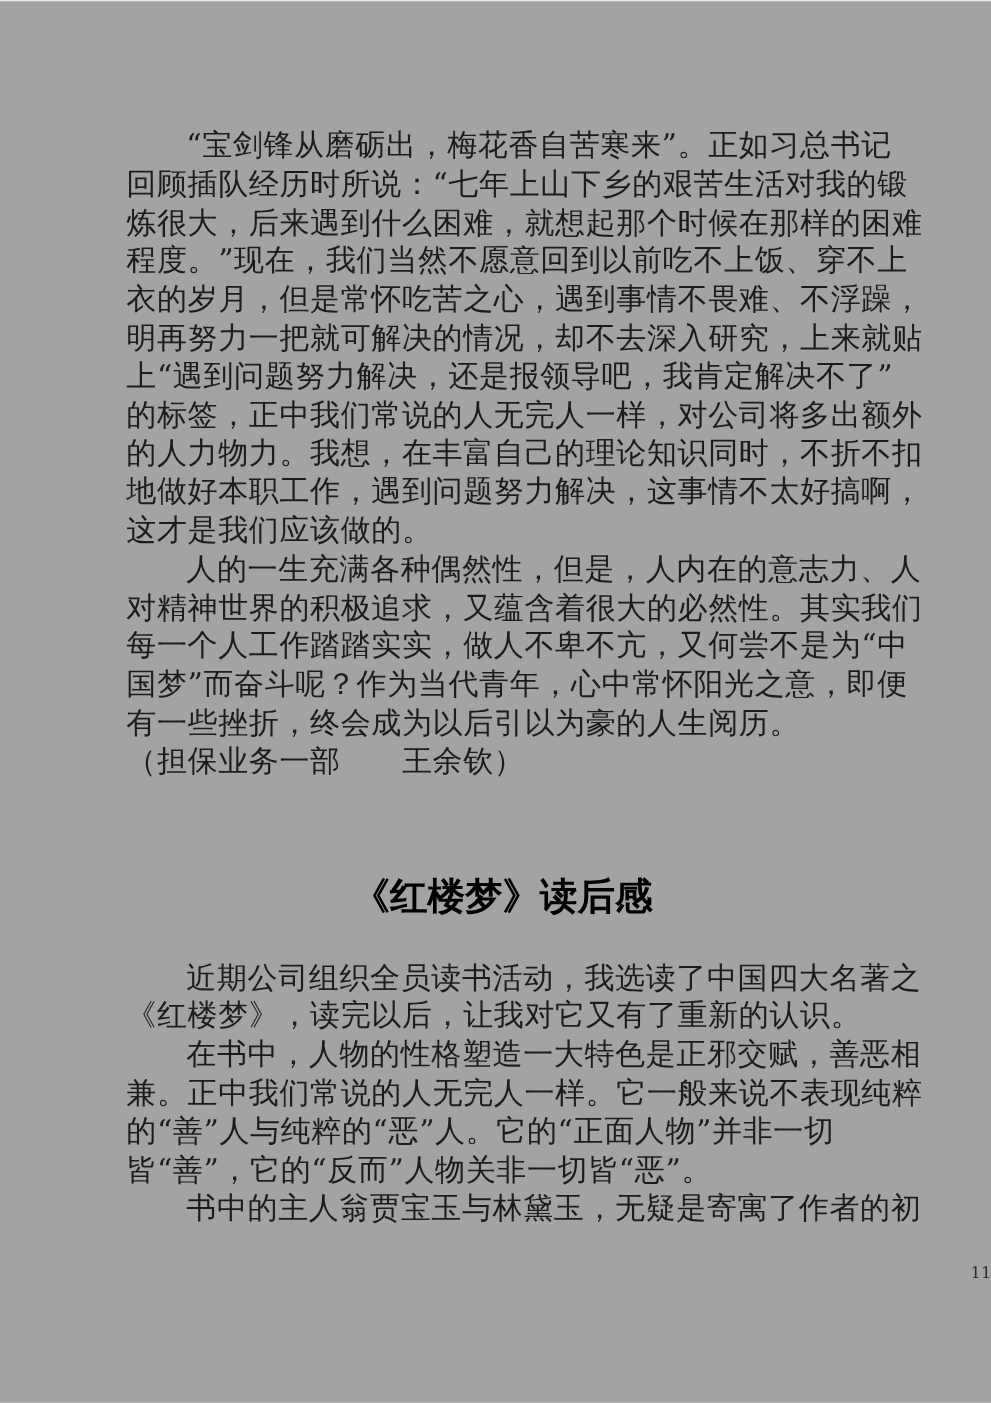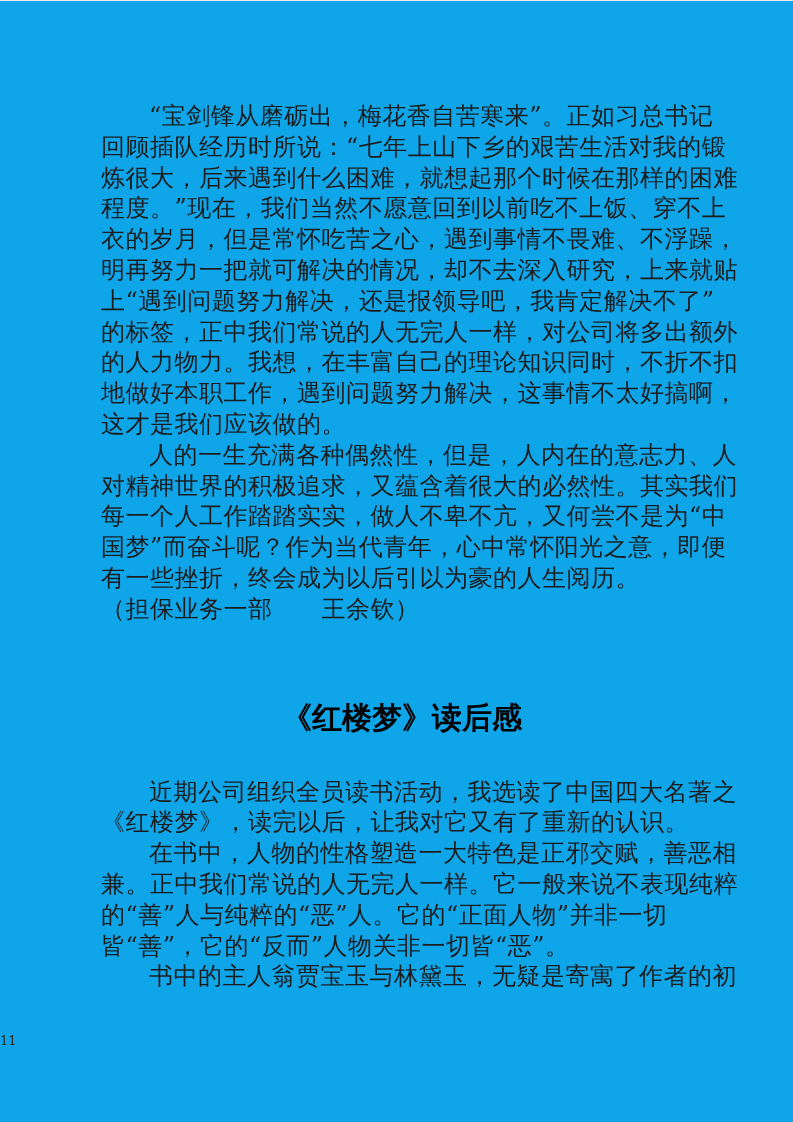--- a/index.html
+++ b/index.html
@@ -11,21 +11,21 @@
     height: 1122px;
     background: #ffffff;
     position: relative;
     overflow: hidden;
     font-family: "DejaVu Serif", "Liberation Serif", serif;
     color: #1c1c1c;
   }
   .page {
     position: absolute;
     inset: 0;
-    background: #0ea5e9;
+    background: #a3a3a3;
     border-top: 1px solid #e9e9e9;
     box-sizing: border-box;
   }
   .content {
     position: absolute;
     left: 101px;
     top: 100px;
     width: 602px;
   }
   .para {
@@ -53,28 +53,28 @@
   .essay-title {
     font-family: "DejaVu Sans", "Liberation Sans", sans-serif;
     font-weight: 700;
     font-size: 30px;
     line-height: 38px;
     text-align: center;
     margin: 74px 0 0 0;
     color: #000000;
   }
   .essay-body-second {
-    margin-top: 40px;
+    margin-top: 30px;
   }
   .page-number {
     position: absolute;
-    top: 1032px;
+    top: 1010px;
     left: 0;
     right: 0;
-    text-align: left;
+    text-align: right;
     font-size: 13px;
     line-height: 16px;
     color: #2a2a2a;
     font-family: "DejaVu Serif", "Liberation Serif", serif;
   }
 </style>
 </head>
 <body>
 
 <div class="page">

